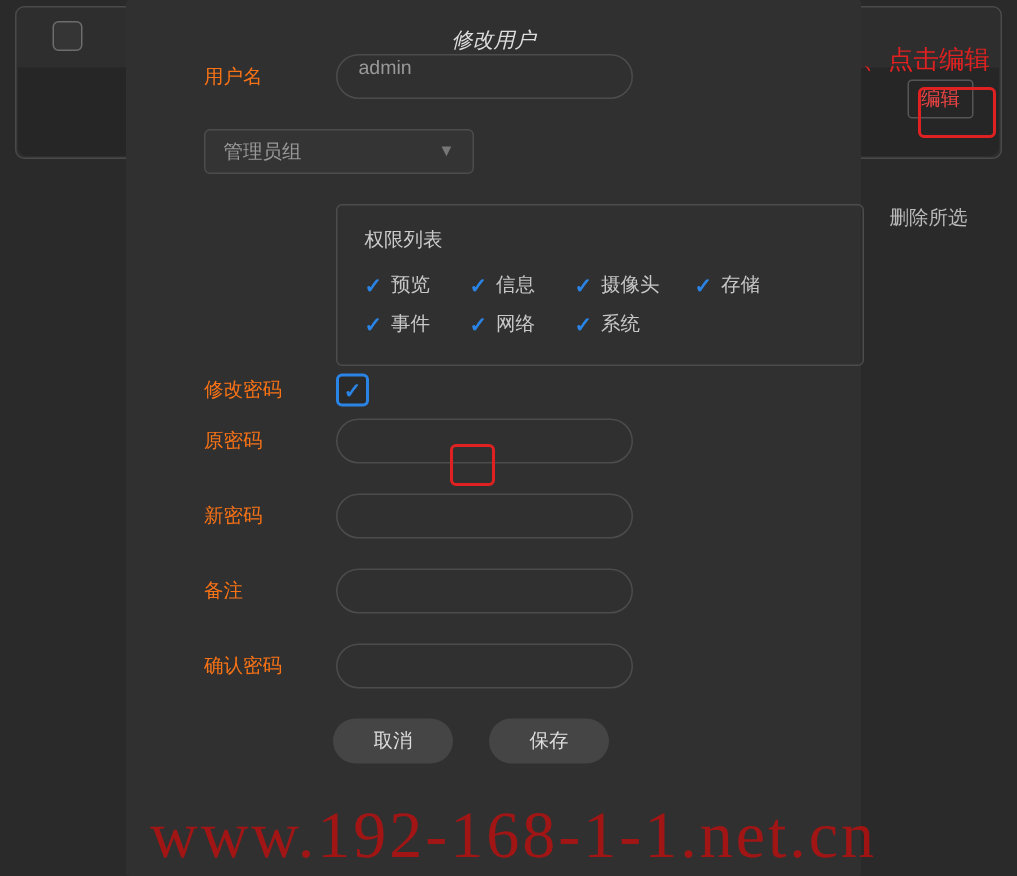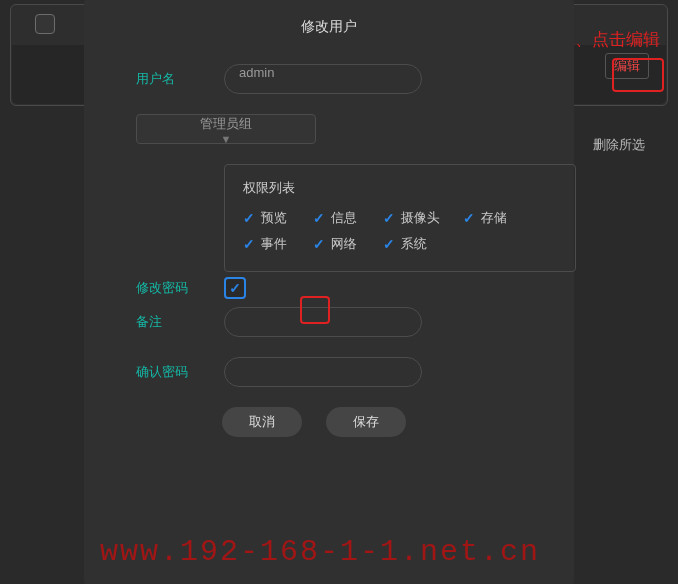--- a/index.html
+++ b/index.html
@@ -76,50 +76,50 @@
     font-size: 17px;
     font-weight: 500;
     white-space: nowrap;
   }
   .annot1 { right: 18px; top: 28px; }
   .annot2 { left: 268px; top: 298px; }
   .annot3 { left: 268px; top: 343px; }
   .annot4 { left: 274px; top: 388px; }
   .watermark {
     position: absolute;
-    left: 100px; bottom: 15px;
+    left: 100px; bottom: 2px;
     color: rgba(255,0,0,0.55);
-    font-size: 30px;
-    font-family: Liberation Mono, monospace;
+    font-size: 44px;
+    font-family: Liberation Serif, serif;
     letter-spacing: 2px;
   }
   .modal {
     position: absolute;
     left: 84px; top: 0;
     width: 490px;
     height: 584px;
     background: #303030;
     border-radius: 2px;
     padding-top: 18px;
   }
   .modal-title {
     text-align: center;
     color: #ddd;
     font-size: 14px;
-    margin-bottom: 28px;
+    font-style: italic;
   }
   .form-row {
     display: flex;
     align-items: center;
     margin-bottom: 20px;
     padding-left: 52px;
   }
   .form-label {
     width: 88px;
-    color: #14b8a6;
+    color: #f97316;
     font-size: 13px;
   }
   .pill-input {
     width: 198px;
     height: 30px;
     border: 1px solid #4c4c4c;
     border-radius: 16px;
     background: transparent;
     color: #999;
     display: flex;
@@ -131,21 +131,20 @@
     width: 180px;
     height: 30px;
     border: 1px solid #4c4c4c;
     border-radius: 4px;
     background: #343434;
     display: flex;
     align-items: center;
     justify-content: space-between;
     padding: 0 12px;
     color: #999;
-    flex-direction: column;
   }
   .select .arrow { color: #777; font-size: 11px; }
   .perm-panel {
     width: 352px;
     border: 1px solid #4c4c4c;
     border-radius: 4px;
     padding: 14px 18px 10px 18px;
     margin-left: 140px;
     margin-bottom: 5px;
   }
@@ -281,20 +280,28 @@
 
   <div class="form-row" style="margin-bottom:8px">
     <div class="form-label">修改密码</div>
     <div class="checkbox-square">
       <span>✓</span>
     </div>
   </div>
   <div class="checkbox-highlight"></div>
 
   <div class="form-row">
+    <div class="form-label">原密码</div>
+    <div class="pill-input"></div>
+  </div>
+  <div class="form-row">
+    <div class="form-label">新密码</div>
+    <div class="pill-input"></div>
+  </div>
+  <div class="form-row">
     <div class="form-label">备注</div>
     <div class="pill-input"></div>
   </div>
   <div class="form-row">
     <div class="form-label">确认密码</div>
     <div class="pill-input"></div>
   </div>
 
   <div class="btn-row">
     <div class="pill-btn">

